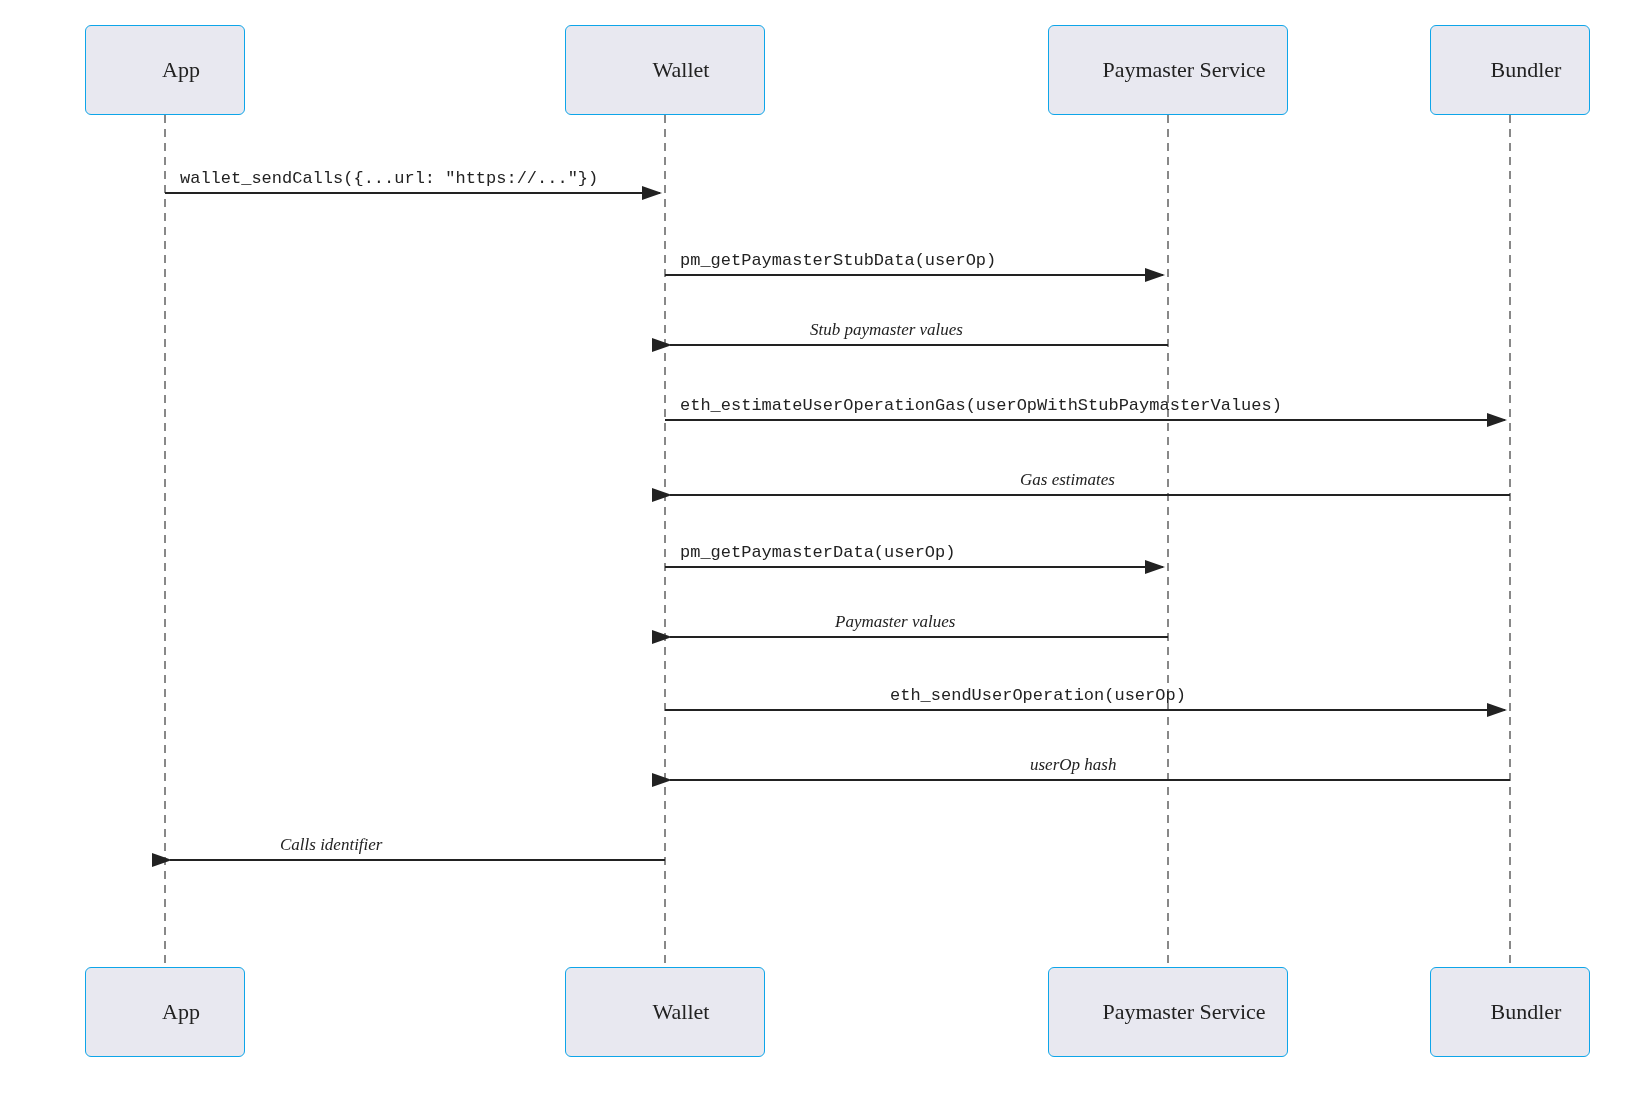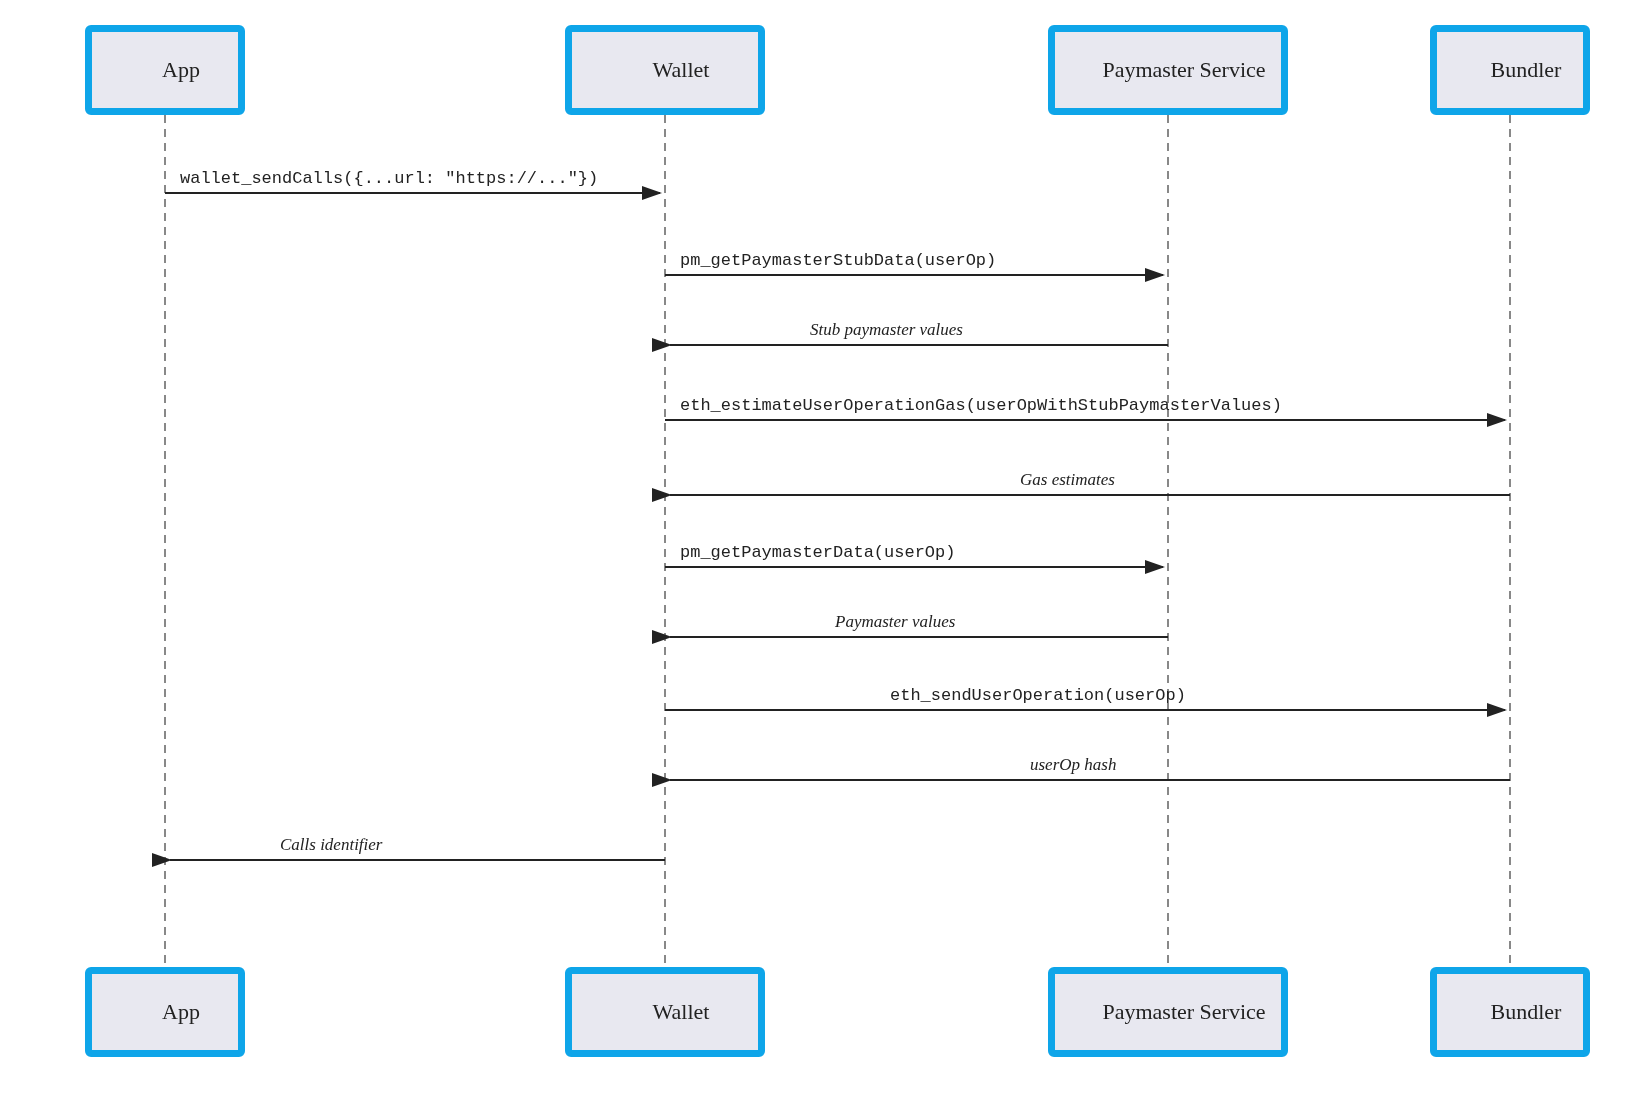--- a/index.html
+++ b/index.html
@@ -15,21 +15,21 @@
     .diagram-container {
       position: relative;
       width: 1636px;
       height: 1096px;
     }
 
     
     .actor-box {
       position: absolute;
       background: #e8e8f0;
-      border: 7px solid #0ea5e9;
+      border: 1px solid #0ea5e9;
       border-radius: 6px;
       display: flex;
       align-items: center;
       justify-content: center;
       font-size: 22px;
       font-weight: 400;
       color: #222;
       text-align: center;
       padding-left: 32px;
     }

